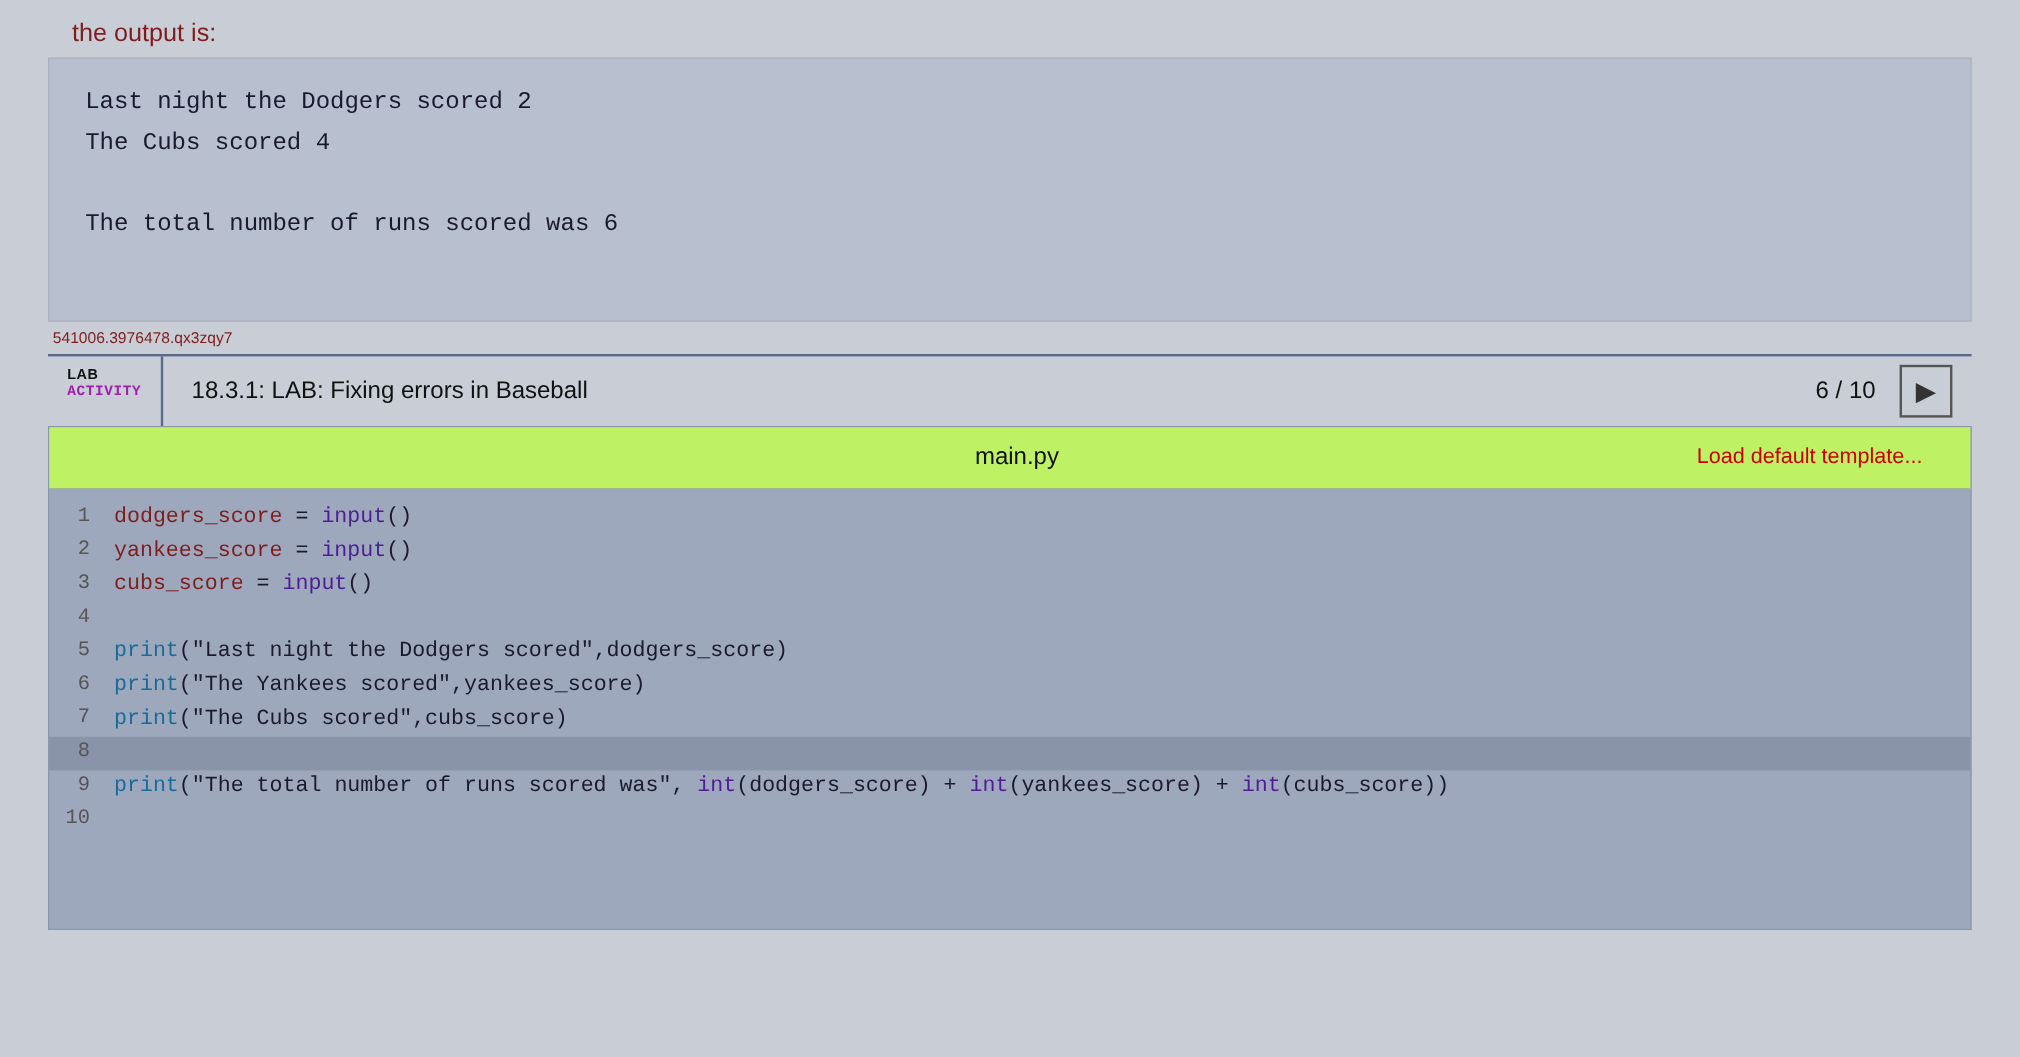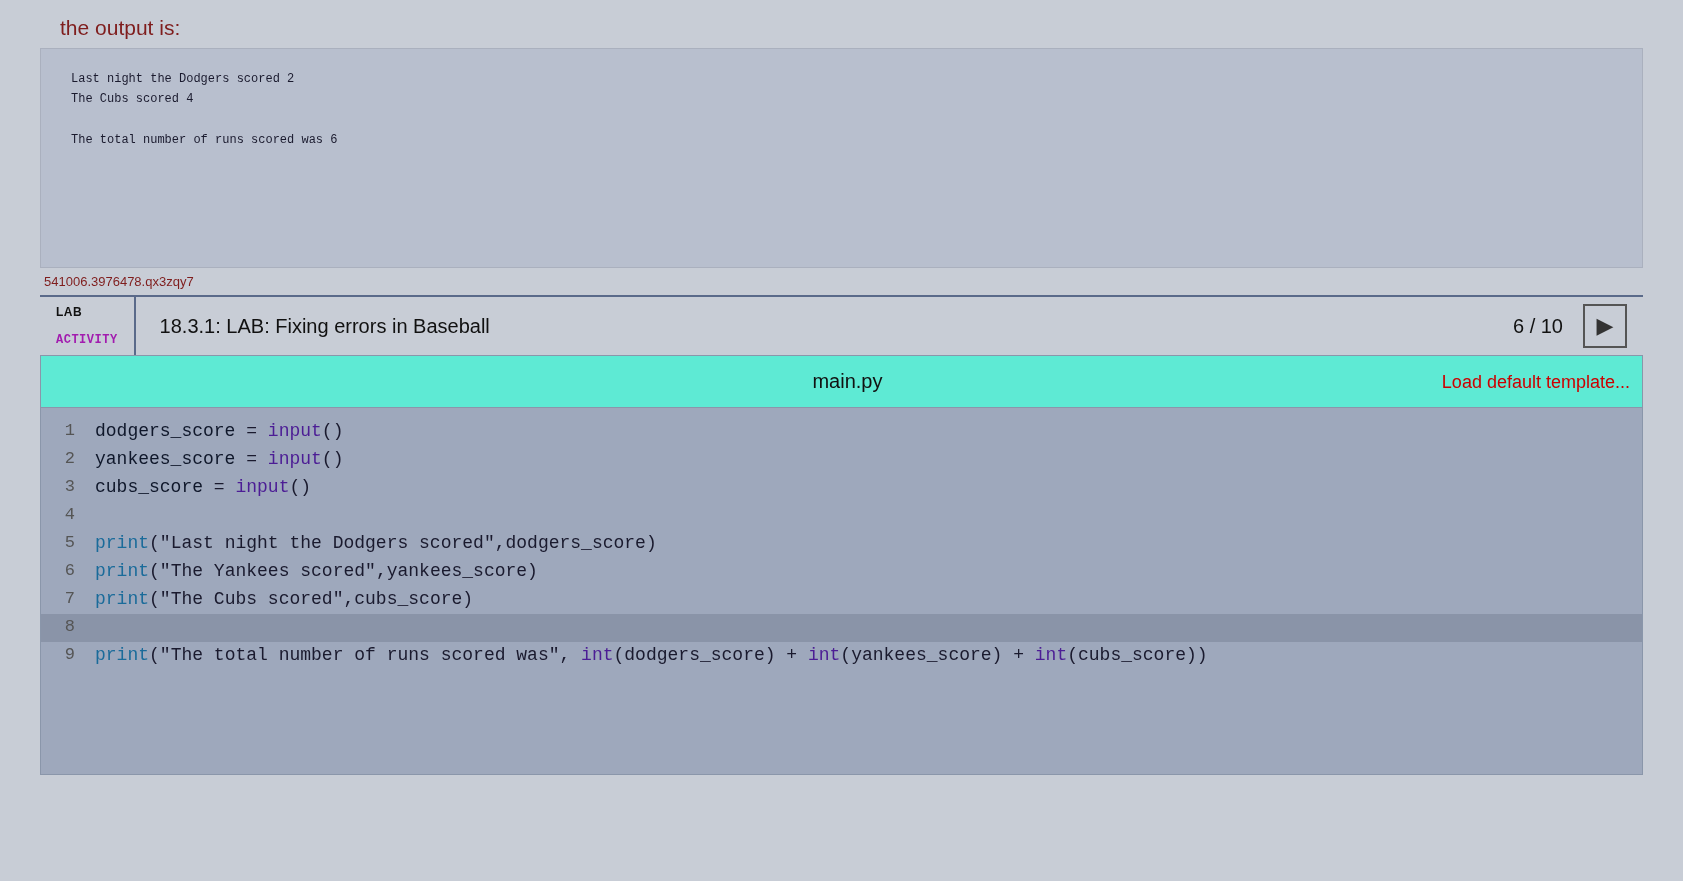--- a/index.html
+++ b/index.html
@@ -29,21 +29,21 @@
       color: #7f1d1d;
       padding: 16px 56px 8px 60px;
     }
 
     .output-box {
       margin: 0 40px;
       background-color: #b8bfce;
       border: 1px solid #aab0be;
       padding: 20px 30px;
       font-family: 'Courier New', Courier, monospace;
-      font-size: 12px;
+      font-size: 20px;
       color: #1a1a2e;
       line-height: 1.7;
       min-height: 220px;
     }
 
     .output-line {
       display: block;
     }
 
     .output-blank {
@@ -64,21 +64,21 @@
       align-items: stretch;
       background-color: #c8cdd6;
       border-top: 2px solid #5a6a8a;
       margin: 0 40px;
       min-height: 60px;
     }
 
     .lab-activity-left {
       display: flex;
       flex-direction: column;
-      justify-content: space-between;
+      justify-content: flex-start;
       padding: 8px 16px;
       border-right: 2px solid #5a6a8a;
       min-width: 90px;
     }
 
     .lab-label {
       font-size: 12px;
       font-weight: bold;
       color: #111;
       letter-spacing: 0.5px;
@@ -129,24 +129,24 @@
     
     .editor-area {
       margin: 0 40px;
       background-color: #9ea8bc;
       border: 1px solid #8a96aa;
       min-height: 420px;
     }
 
     .editor-header {
       display: flex;
-      align-items: flex-end;
+      align-items: flex-start;
       justify-content: space-between;
-      padding: 14px 12px;
-      background-color: #5eead4;
+      padding: 14px 40px;
+      background-color: #bef264;
       border-bottom: 1px solid #8a96aa;
     }
 
     .editor-filename {
       font-size: 20px;
       color: #111;
       text-align: center;
       flex: 1;
     }
 
@@ -188,21 +188,21 @@
       white-space: pre;
     }
 
     .code-line.highlight-line {
       background-color: #8a94a8;
     }
 
     
     .kw-print { color: #1a6b9a; font-weight: normal; }
     .kw-str { color: #1a1a2e; }
-    .kw-var { color: #0f172a; }
+    .kw-var { color: #7f1d1d; }
     .kw-blue { color: #4c1d95; }
   </style>
 </head>
 <body>
 
 <div class="page-wrapper">
 
   <div class="output-label">the output is:</div>
 
   <div class="output-box">
@@ -275,17 +275,21 @@
       <div class="code-line highlight-line">
         <span class="line-number">8</span>
         <span class="line-content"></span>
       </div>
 
       <div class="code-line">
         <span class="line-number">9</span>
         <span class="line-content"><span class="kw-print">print</span>(<span class="kw-str">"The total number of runs scored was"</span>, <span class="kw-blue">int</span>(dodgers_score) + <span class="kw-blue">int</span>(yankees_score) + <span class="kw-blue">int</span>(cubs_score))</span>
       </div>
 
+      <div class="code-line">
+        <span class="line-number">10</span>
+        <span class="line-content"></span>
+      </div>
 
     </div>
   </div>
 
 </div>
 
 </body></html>

